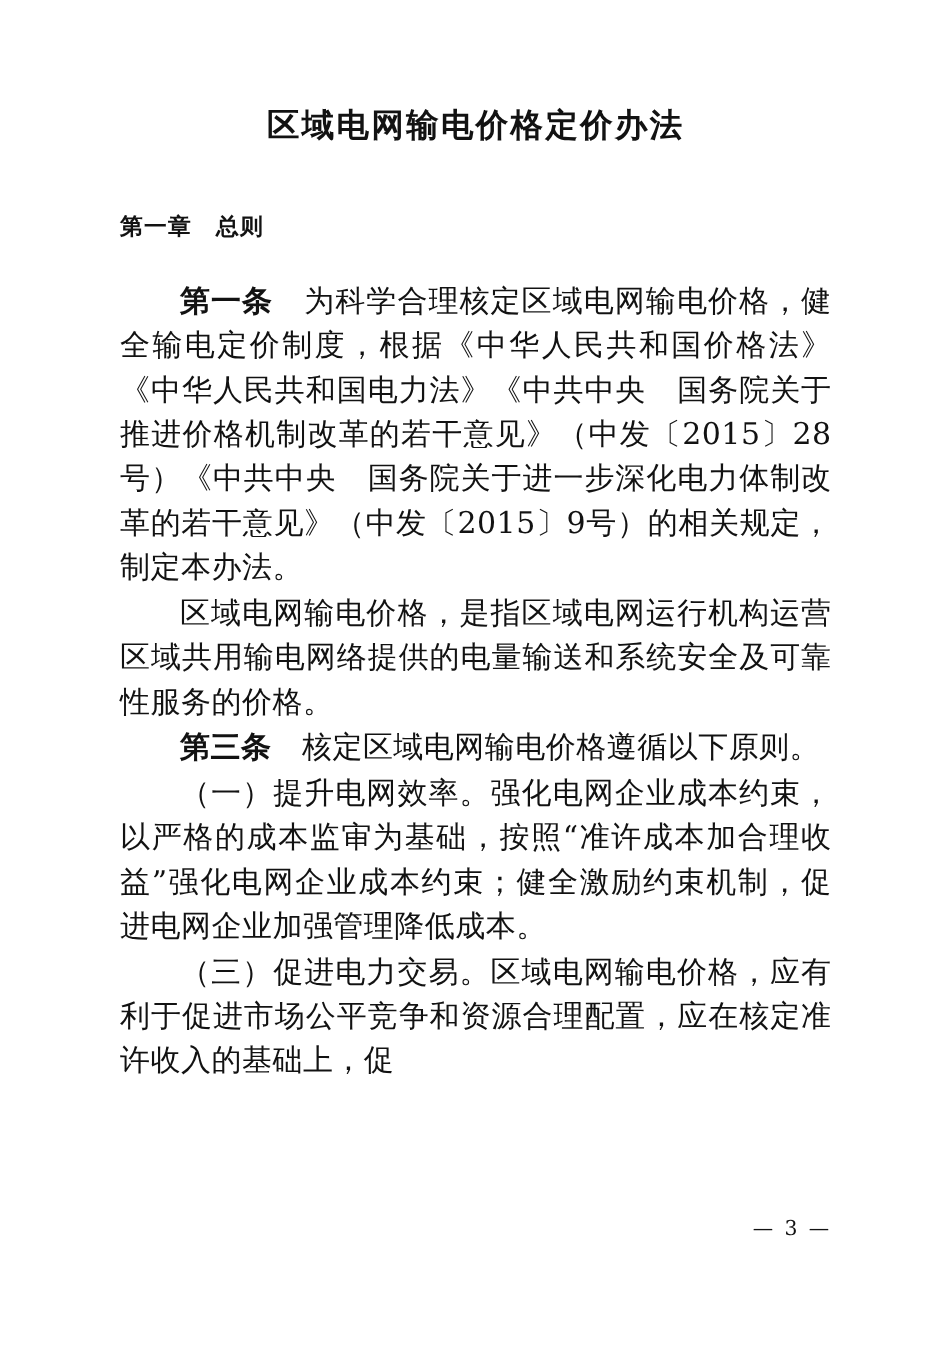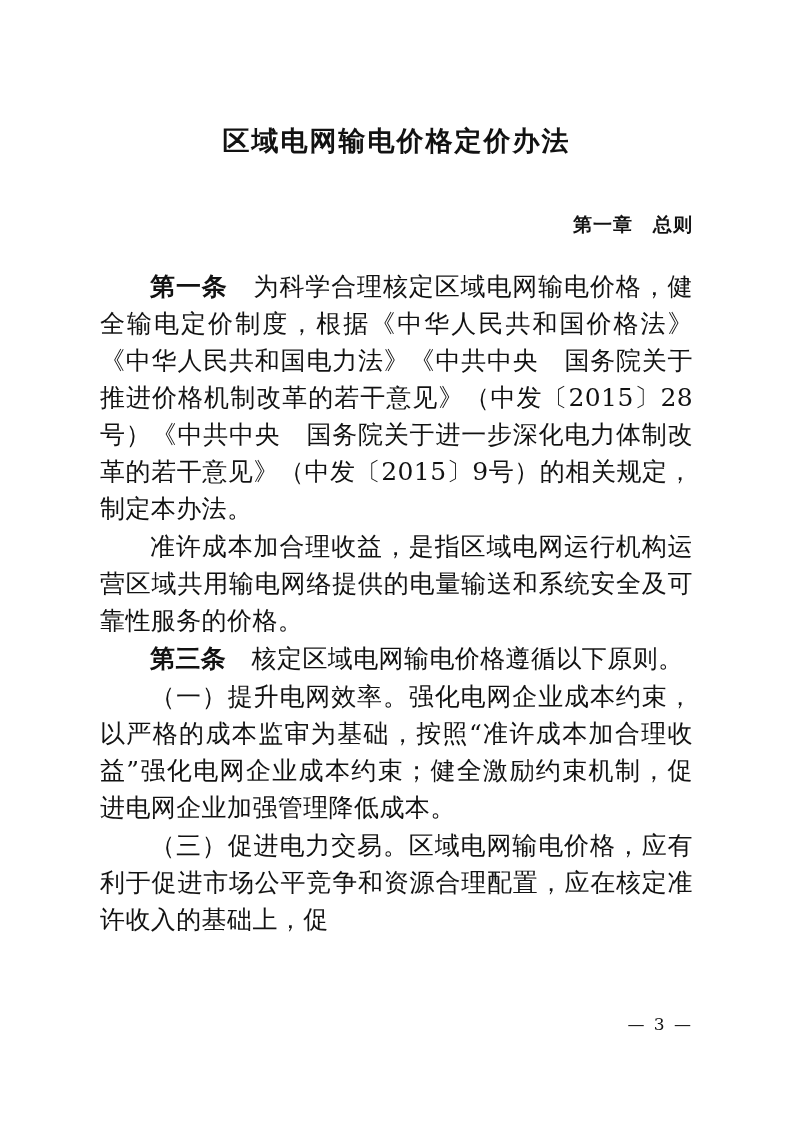--- a/index.html
+++ b/index.html
@@ -14,33 +14,33 @@
     color: #121212;
     position: relative;
     overflow: hidden;
   }
   .page {
     position: absolute;
     top: 0; left: 0;
     width: 793px;
     height: 1122px;
     box-sizing: border-box;
-    padding: 102px 100px 60px 100px;
+    padding: 66px 100px 60px 100px;
   }
   .doc-title {
     text-align: center;
     font-size: 27px;
     font-weight: bold;
     letter-spacing: 2px;
     margin: 20px 0 0 0;
     line-height: 1.4;
     font-family: "DejaVu Serif", "Liberation Serif", serif;
   }
   .chapter-heading {
-    text-align: right;
+    text-align: left;
     font-size: 19px;
     font-weight: bold;
     letter-spacing: 1px;
     margin: 52px 0 30px 0;
   }
   .body-text {
     font-size: 25px;
     line-height: 37px;
     text-align: justify;
     text-justify: inter-ideograph;
@@ -62,20 +62,20 @@
 </head>
 <body>
 
 <div class="page">
 
   <h1 class="doc-title">区域电网输电价格定价办法</h1>
 
   <h2 class="chapter-heading">第一章　总则</h2>
 
   <p class="body-text"><b>第一条</b>　为科学合理核定区域电网输电价格，健全输电定价制度，根据《中华人民共和国价格法》《中华人民共和国电力法》《中共中央　国务院关于推进价格机制改革的若干意见》（中发〔2015〕28号）《中共中央　国务院关于进一步深化电力体制改革的若干意见》（中发〔2015〕9号）的相关规定，制定本办法。</p>
-  <p class="body-text">准许成本加合理收益，是指区域电网运行机构运营区域共用输电网络提供的电量输送和系统安全及可靠性服务的价格。</p>
+  <p class="body-text">区域电网输电价格，是指区域电网运行机构运营区域共用输电网络提供的电量输送和系统安全及可靠性服务的价格。</p>
   <p class="body-text"><b>第三条</b>　核定区域电网输电价格遵循以下原则。</p>
   <p class="body-text">（一）提升电网效率。强化电网企业成本约束，以严格的成本监审为基础，按照“准许成本加合理收益”强化电网企业成本约束；健全激励约束机制，促进电网企业加强管理降低成本。</p>
   <p class="body-text">（三）促进电力交易。区域电网输电价格，应有利于促进市场公平竞争和资源合理配置，应在核定准许收入的基础上，促</p>
 
   <div class="page-number">— 3 —</div>
 
 </div>
 
 </body></html>

